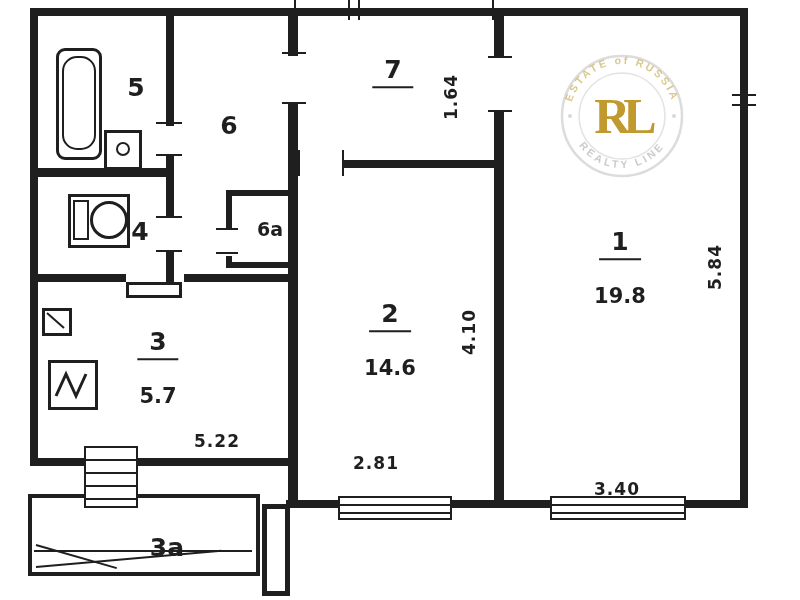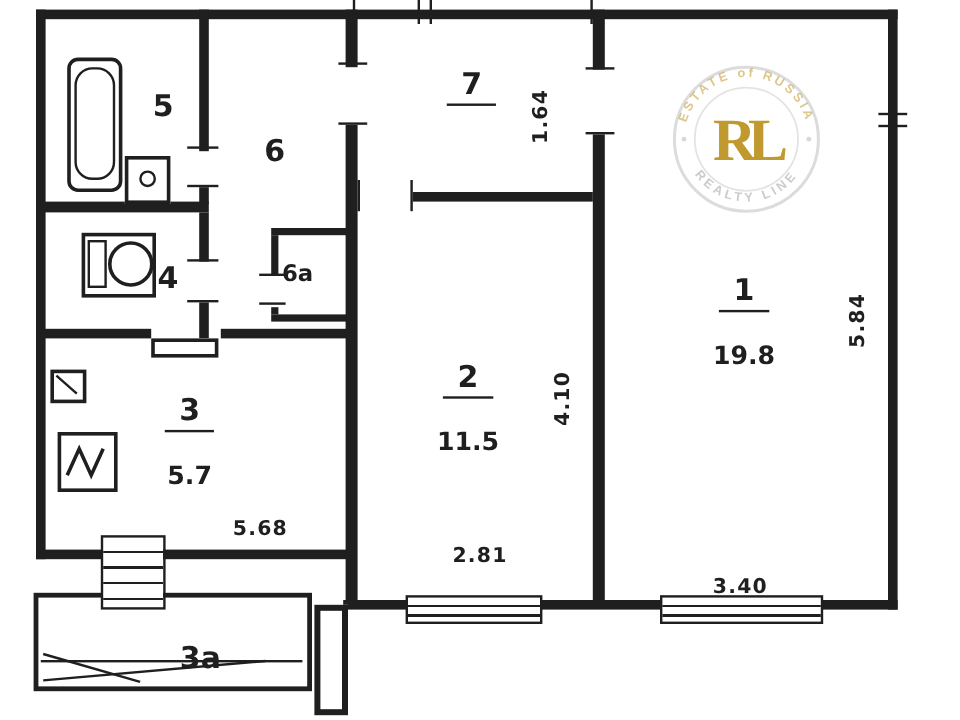--- a/index.html
+++ b/index.html
@@ -106,51 +106,51 @@
   <svg class="fixsvg" style="left:44px;top:310px" width="24" height="22">
     <line x1="3" y1="3" x2="20" y2="18" stroke="#1f1f1f" stroke-width="2"></line>
   </svg>
 
   <div class="rlabel" style="left:620px;top:268px">
     <div class="num u">1</div>
     <div class="area">19.8</div>
   </div>
   <div class="rlabel" style="left:390px;top:340px">
     <div class="num u">2</div>
-    <div class="area">11.5</div>
+    <div class="area">14.6</div>
   </div>
   <div class="rlabel" style="left:158px;top:368px">
     <div class="num u">3</div>
     <div class="area">5.7</div>
   </div>
   <div class="rlabel" style="left:393px;top:72px">
     <div class="num u">7</div>
   </div>
   <div class="rlabel" style="left:136px;top:88px">
     <div class="num">5</div>
   </div>
   <div class="rlabel" style="left:140px;top:232px">
     <div class="num">4</div>
   </div>
   <div class="rlabel" style="left:229px;top:126px">
     <div class="num">6</div>
   </div>
-  <div class="rlabel small" style="left:248px;top:229px">
+  <div class="rlabel small" style="left:270px;top:229px">
     <div class="num">6a</div>
   </div>
   <div class="rlabel" style="left:167px;top:548px">
     <div class="num">3a</div>
   </div>
 
   <div class="dim v" style="left:451px;top:97px">1.64</div>
   <div class="dim v" style="left:469px;top:332px">4.10</div>
   <div class="dim v" style="left:715px;top:267px">5.84</div>
-  <div class="dim" style="left:400px;top:463px">2.81</div>
+  <div class="dim" style="left:376px;top:463px">2.81</div>
   <div class="dim" style="left:617px;top:489px">3.40</div>
-  <div class="dim" style="left:217px;top:441px">5.68</div>
+  <div class="dim" style="left:217px;top:441px">5.22</div>
 
   <svg class="wm" style="left:546px;top:40px" width="152" height="152" viewBox="0 0 152 152">
     <circle cx="76" cy="76" r="60" fill="none" stroke="#dcdcdc" stroke-width="2.5"></circle>
     <circle cx="76" cy="76" r="43" fill="none" stroke="#e3e3e3" stroke-width="1.5"></circle>
     <defs>
       <path id="arcT" d="M 24,76 A 52,52 0 0 1 128,76"></path>
       <path id="arcB" d="M 24,76 A 52,52 0 0 0 128,76"></path>
     </defs>
     <text font-size="10.5" letter-spacing="2.5" font-family="Liberation Sans, sans-serif" font-weight="bold" opacity="0.55">
       <textPath href="#arcT" startOffset="50%" text-anchor="middle" fill="#c09a2e">ESTATE of RUSSIA</textPath>

